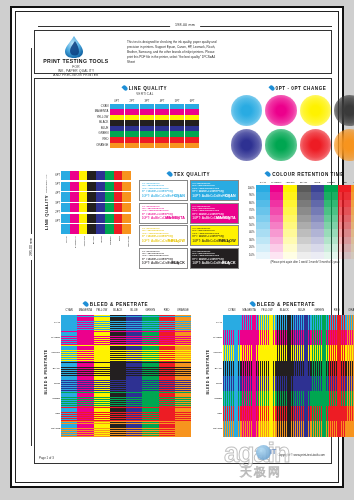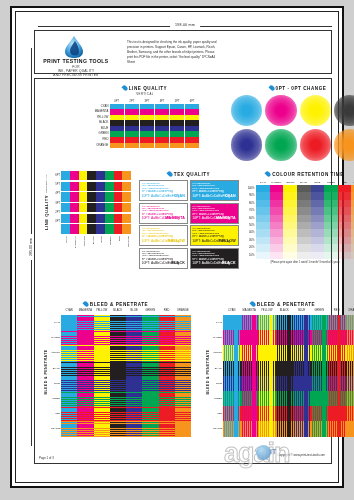--- a/index.html
+++ b/index.html
@@ -792,15 +792,16 @@
       </div>
 
       <div class="foot">Page 1 of 3</div>
       <div class="foot-r">Copyright © www.print-test-tools.com</div>
     </div>
 
     <div id="wm">
       <div class="yes">again</div>
       <div class="bdot"></div>
       <div class="stamp">IT</div>
+      <div class="cn">天极网</div>
     </div>
   </div>
 </div>
 
 </body></html>

